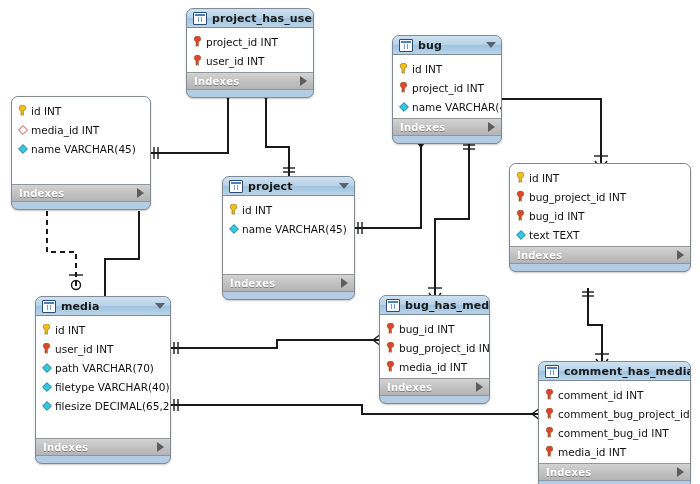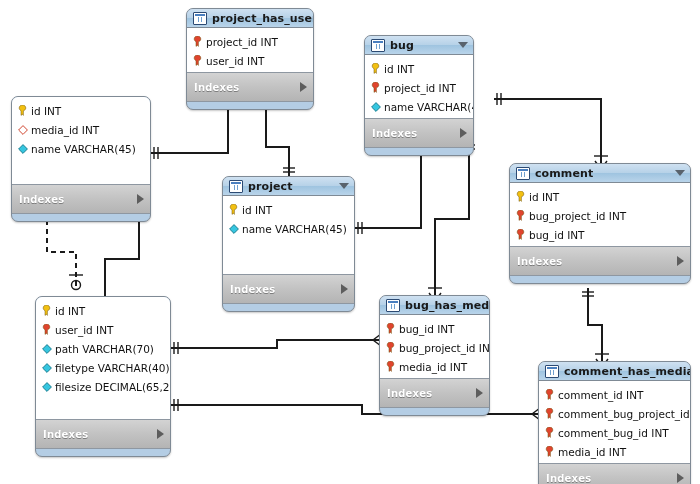--- a/index.html
+++ b/index.html
@@ -102,21 +102,21 @@
     align-items: center;
     justify-content: center;
     margin-right: 2px;
   }
   .col-label {
     font-size: 10.5px;
     color: #111111;
     white-space: nowrap;
   }
   .tbl-foot {
-    height: 29px;
+    height: 17px;
     display: flex;
     align-items: center;
     padding: 0 6px 0 7px;
     background: linear-gradient(to bottom,#d3d3d3 0%, #c2c2c2 50%, #b4b4b4 100%);
     box-sizing: border-box;
     border-bottom: 1px solid #8e97a1;
   }
   .foot-label {
     font-size: 10px;
     font-weight: bold;
@@ -278,21 +278,21 @@
           </span>
           <span class="col-label">user_id INT</span>
         </div>
       </div>
       <div class="tbl-foot">
         <span class="foot-label">Indexes</span>
         <span class="foot-caret"></span>
       </div>
       <div class="tbl-pad"></div>
     </div>
-    <div class="table-card" style="left: 364px; top: 35px; width: 110px;">
+    <div class="table-card" style="left: 392px; top: 35px; width: 110px;">
       <div class="tbl-title">
         <span class="tbl-icon"></span>
         <span class="tbl-name">bug</span>
         <span class="tbl-caret"></span>
       </div>
       <div class="tbl-body">
         <div class="col-row">
           <span class="col-ic">
             <svg width="9" height="11" viewBox="0 0 9 11">
               <path d="M4.5 0 C2.6 0 1.2 1.3 1.2 3 C1.2 4.2 1.9 5.2 3 5.7 L3 10.4 L4.3 9.3 L5.4 10.4 L5.4 5.8 C6.8 5.4 7.8 4.3 7.8 3 C7.8 1.3 6.4 0 4.5 0 Z" fill="#f2c012" stroke="#6b4f07" stroke-width="0.5"></path>
@@ -350,25 +350,20 @@
           <span class="col-label">name VARCHAR(45)</span>
         </div>
       </div>
       <div class="tbl-foot">
         <span class="foot-label">Indexes</span>
         <span class="foot-caret"></span>
       </div>
       <div class="tbl-pad"></div>
     </div>
     <div class="table-card" style="left: 509px; top: 163px; width: 182px;">
-      <div class="tbl-title">
-        <span class="tbl-icon"></span>
-        <span class="tbl-name">comment</span>
-        <span class="tbl-caret"></span>
-      </div>
       <div class="tbl-body">
         <div class="col-row">
           <span class="col-ic">
             <svg width="9" height="11" viewBox="0 0 9 11">
               <path d="M4.5 0 C2.6 0 1.2 1.3 1.2 3 C1.2 4.2 1.9 5.2 3 5.7 L3 10.4 L4.3 9.3 L5.4 10.4 L5.4 5.8 C6.8 5.4 7.8 4.3 7.8 3 C7.8 1.3 6.4 0 4.5 0 Z" fill="#f2c012" stroke="#6b4f07" stroke-width="0.5"></path>
             </svg>
           </span>
           <span class="col-label">id INT</span>
         </div>
         <div class="col-row">
@@ -379,20 +374,28 @@
           </span>
           <span class="col-label">bug_project_id INT</span>
         </div>
         <div class="col-row">
           <span class="col-ic">
             <svg width="9" height="11" viewBox="0 0 9 11">
               <path d="M4.5 0 C2.6 0 1.2 1.3 1.2 3 C1.2 4.2 1.9 5.2 3 5.7 L3 10.4 L4.3 9.3 L5.4 10.4 L5.4 5.8 C6.8 5.4 7.8 4.3 7.8 3 C7.8 1.3 6.4 0 4.5 0 Z" fill="#e0442e" stroke="#6b4f07" stroke-width="0.5"></path>
             </svg>
           </span>
           <span class="col-label">bug_id INT</span>
+        </div>
+        <div class="col-row">
+          <span class="col-ic">
+            <svg width="10" height="10" viewBox="0 0 10 10">
+              <path d="M5 0.6 L9.4 5 L5 9.4 L0.6 5 Z" fill="#35c6e0" stroke="#1f7f92" stroke-width="1"></path>
+            </svg>
+          </span>
+          <span class="col-label">text TEXT</span>
         </div>
       </div>
       <div class="tbl-foot">
         <span class="foot-label">Indexes</span>
         <span class="foot-caret"></span>
       </div>
       <div class="tbl-pad"></div>
     </div>
     <div class="table-card" style="left: 222px; top: 176px; width: 133px;">
       <div class="tbl-title">
@@ -418,20 +421,25 @@
           <span class="col-label">name VARCHAR(45)</span>
         </div>
       </div>
       <div class="tbl-foot">
         <span class="foot-label">Indexes</span>
         <span class="foot-caret"></span>
       </div>
       <div class="tbl-pad"></div>
     </div>
     <div class="table-card" style="left: 35px; top: 296px; width: 136px;">
+      <div class="tbl-title">
+        <span class="tbl-icon"></span>
+        <span class="tbl-name">media</span>
+        <span class="tbl-caret"></span>
+      </div>
       <div class="tbl-body" style="padding-bottom: 23px;">
         <div class="col-row">
           <span class="col-ic">
             <svg width="9" height="11" viewBox="0 0 9 11">
               <path d="M4.5 0 C2.6 0 1.2 1.3 1.2 3 C1.2 4.2 1.9 5.2 3 5.7 L3 10.4 L4.3 9.3 L5.4 10.4 L5.4 5.8 C6.8 5.4 7.8 4.3 7.8 3 C7.8 1.3 6.4 0 4.5 0 Z" fill="#f2c012" stroke="#6b4f07" stroke-width="0.5"></path>
             </svg>
           </span>
           <span class="col-label">id INT</span>
         </div>
         <div class="col-row">

